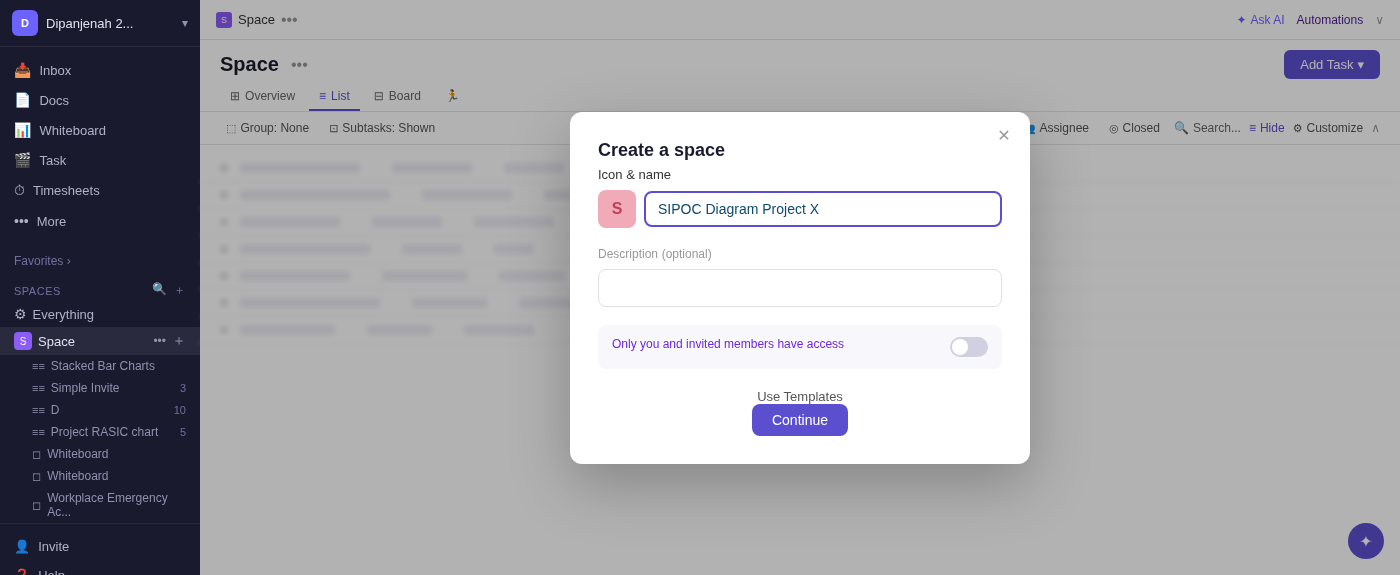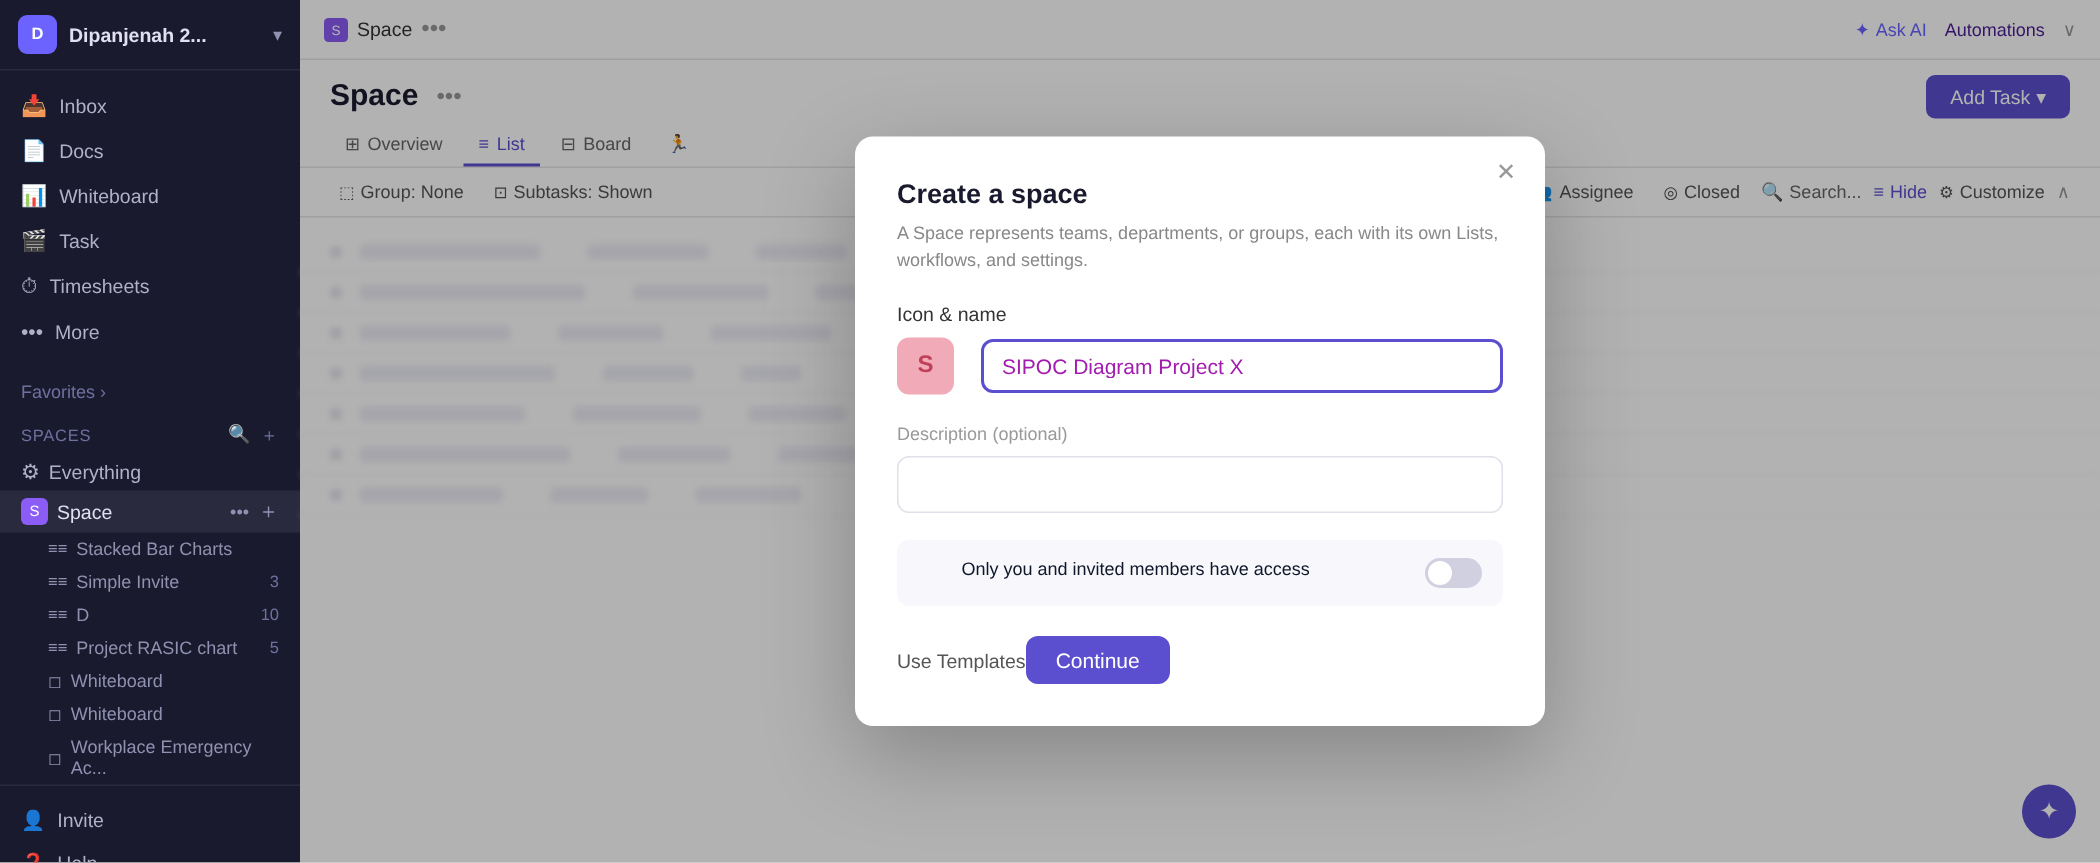--- a/index.html
+++ b/index.html
@@ -23,21 +23,21 @@
       gap: 8px;
     }
     .workspace-avatar {
       width: 26px; height: 26px;
       background: #6c63ff;
       border-radius: 6px;
       display: flex; align-items: center; justify-content: center;
       font-size: 11px; font-weight: bold; color: white;
     }
     .workspace-name {
-      font-size: 13px; color: #e0e0f0; font-weight: 700; flex: 1;
+      font-size: 13px; color: #e0e0f0; font-weight: 400; flex: 1;
     }
     .sidebar-nav {
       padding: 8px 0;
     }
     .sidebar-item {
       display: flex; align-items: center;
       padding: 7px 14px;
       font-size: 13px; color: #b0b0c8;
       cursor: pointer; gap: 8px;
     }
@@ -256,23 +256,22 @@
       border-radius: 8px;
       display: flex; align-items: center; justify-content: center;
       font-size: 16px; font-weight: bold; color: #c0405a;
       cursor: pointer; flex-shrink: 0;
     }
     .name-input {
       flex: 1;
       padding: 8px 12px;
       border: 2px solid #5b4fcf;
       border-radius: 8px;
-      font-size: 14px; color: #a21caf;
+      font-size: 14px; color: #0c4a6e;
       outline: none;
-      margin-left: 10px;
     }
     .desc-label {
       font-size: 13px; font-weight: 500; color: #333;
       margin-bottom: 8px;
     }
     .desc-label span { font-weight: 400; color: #999; font-size: 12px; }
     .desc-input {
       width: 100%;
       padding: 8px 12px;
       border: 1px solid #e0e0ea;
@@ -285,39 +284,39 @@
     .private-row {
       display: flex; align-items: flex-start;
       justify-content: space-between;
       background: #f8f8fc;
       border-radius: 8px;
       padding: 12px 14px;
       margin-bottom: 20px;
     }
     .private-info {}
     .private-title { font-size: 13px; font-weight: 500; color: #333; margin-bottom: 2px; }
-    .private-desc { font-size: 12px; color: #0f172a; margin-left: 29px; }
+    .private-desc { font-size: 12px; color: #6d28d9; }
     .toggle {
       width: 38px; height: 20px;
       background: #d0d0e0;
       border-radius: 10px;
       position: relative;
       cursor: pointer;
       flex-shrink: 0;
     }
     .toggle-knob {
       width: 16px; height: 16px;
       background: white;
       border-radius: 50%;
       position: absolute;
       top: 2px; left: 2px;
       transition: left 0.2s;
     }
     .modal-footer {
-      display: flex; align-items: center; justify-content: flex-start;
+      display: flex; align-items: center; justify-content: center; flex-direction: column;
     }
     .use-templates-btn {
       font-size: 13px; color: #555;
       background: none; border: none;
       cursor: pointer;
     }
     .continue-btn {
       background: #5b4fcf;
       color: white;
       border: none;
@@ -563,21 +562,20 @@
       <div class="row-bar" style="width:65px;margin-left:20px;"></div>
       <div class="row-bar" style="width:70px;margin-left:20px;"></div>
     </div>
   </div>
 
   <div class="overlay">
     <div class="modal">
       <button class="modal-close">✕</button>
 
       <div class="modal-title">Create a space</div>
-      <div class="modal-subtitle">A Space represents teams, departments, or groups, each with its own Lists, workflows, and settings.</div>
 
       <div class="modal-label">Icon &amp; name</div>
       <div class="icon-name-row">
         <div class="space-icon-picker">S</div>
         <input class="name-input" type="text" value="SIPOC Diagram Project X" style="">
       </div>
 
       <div class="desc-label">
         <span>Description</span>
         <span>(optional)</span>

